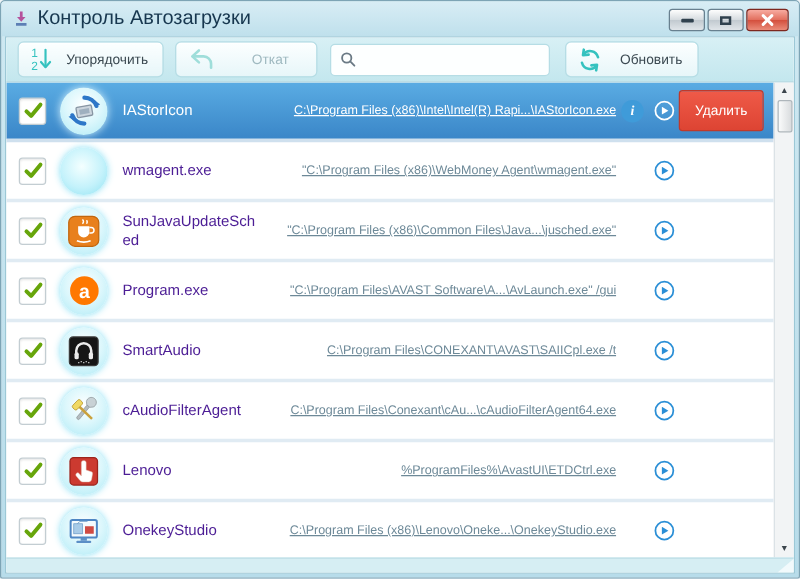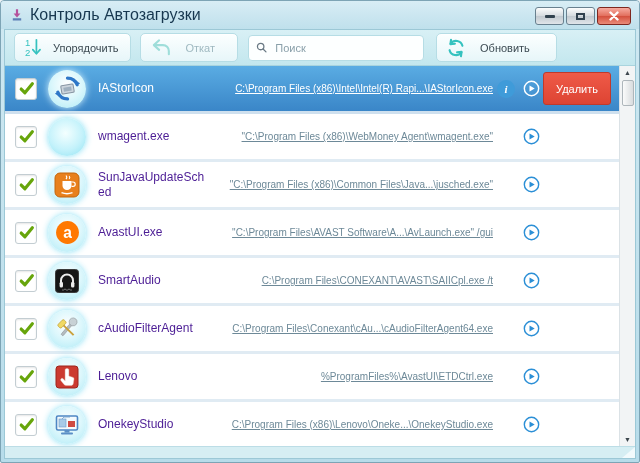--- a/index.html
+++ b/index.html
@@ -110,30 +110,29 @@
         </span>
         <span>Упорядочить</span>
       </button>
       <button class="tb-btn disabled" style="padding-right:22px;">
         <span style="display:inline-flex;">
           <svg viewBox="0 0 26 22" width="25" height="21">
               <path d="M10.5 3.5 L5 8.5 L10.5 13.5" fill="none" stroke="#9fdeda" stroke-width="2.2" stroke-linecap="round" stroke-linejoin="round"></path>
               <path d="M5.5 8.5 H14.5 a6.2 6.2 0 0 1 6.2 6.2 V18" fill="none" stroke="#9fdeda" stroke-width="2.2" stroke-linecap="round"></path>
             </svg>
         </span>
-        <span style="margin-left:4px;">Откат</span>
+        <span style="margin-left:20px;">Откат</span>
       </button>
       <span class="searchbox">
         <svg viewBox="0 0 14 14" width="13" height="13">
             <circle cx="5.8" cy="5.8" r="4" fill="none" stroke="#6b7a85" stroke-width="1.6"></circle>
             <path d="M8.8 8.8 L12.4 12.4" stroke="#6b7a85" stroke-width="1.6" stroke-linecap="round"></path>
           </svg>
-        <input type="text" placeholder="Поиск" style="">
       </span>
-      <button class="tb-btn" style="margin-left:12px;padding-right:26px;">
+      <button class="tb-btn" style="margin-left:12px;padding-right:12px;">
         <span style="display:inline-flex;">
           <svg viewBox="0 0 24 24" width="22" height="22">
               <path d="M19 9.6 a7.2 7.2 0 0 0 -12.8 -2.4" fill="none" stroke="#35c2bf" stroke-width="2.3" stroke-linecap="round"></path>
               <path d="M6.6 3 L5.9 7.9 L10.8 7.3" fill="none" stroke="#35c2bf" stroke-width="2.3" stroke-linecap="round" stroke-linejoin="round"></path>
               <path d="M5 14.4 a7.2 7.2 0 0 0 12.8 2.4" fill="none" stroke="#35c2bf" stroke-width="2.3" stroke-linecap="round"></path>
               <path d="M17.4 21 L18.1 16.1 L13.2 16.7" fill="none" stroke="#35c2bf" stroke-width="2.3" stroke-linecap="round" stroke-linejoin="round"></path>
             </svg>
         </span>
         <span style="margin-left:6px;">Обновить</span>
       </button>
@@ -221,21 +220,21 @@
               <svg viewBox="0 0 16 16" width="17" height="17">
                 <path d="M3 8.5 L6.5 12 L13.5 3.5" fill="none" stroke="#67a50b" stroke-width="3" stroke-linecap="round" stroke-linejoin="round"></path>
               </svg>
             </span>
             <span class="badge">
               <svg viewBox="0 0 26 26" width="27" height="27">
                 <circle cx="13" cy="13" r="11" fill="#ff7800"></circle>
                 <text x="13" y="18.5" font-size="15" font-weight="bold" text-anchor="middle" fill="#fff" font-family="sans-serif">a</text>
               </svg>
             </span>
-            <span class="item-name">AvastUI.exe</span>
+            <span class="item-name">Program.exe</span>
             <span class="item-path">"C:\Program Files\AVAST Software\A...\AvLaunch.exe" /gui</span>
             <span class="info-slot"></span>
             <span class="play-slot">
               <svg viewBox="0 0 18 18" width="17" height="17">
                 <circle cx="9" cy="9" r="7.6" fill="none" stroke="currentColor" stroke-width="1.5"></circle>
                 <path d="M6.9 5.7 L12.4 9 L6.9 12.3 Z" fill="currentColor"></path>
               </svg>
             </span>
             <span class="del-slot"></span>
           </div>

